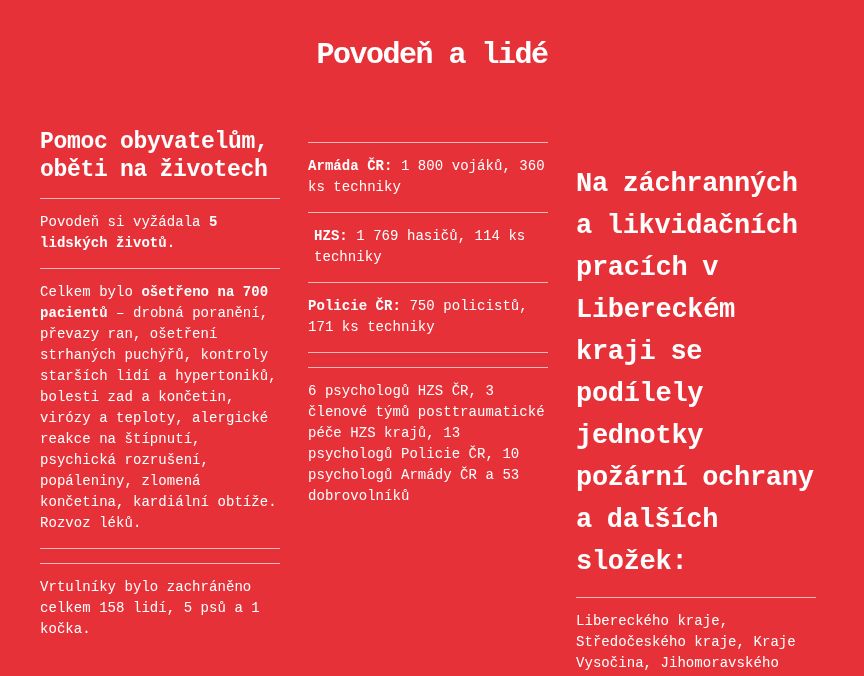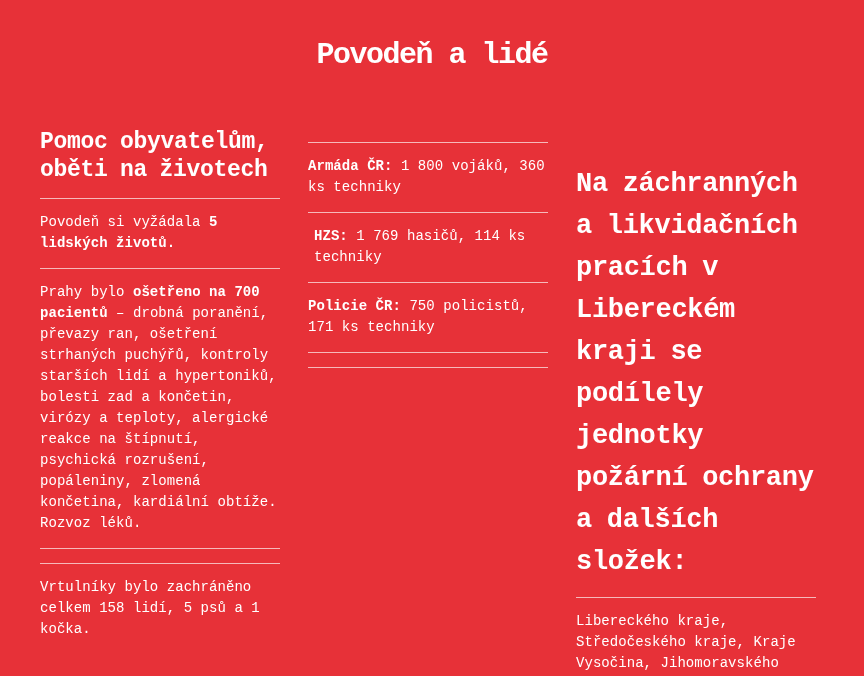--- a/index.html
+++ b/index.html
@@ -101,35 +101,36 @@
     <h1 class="poster-title" style="font-size: 30px;">Povodeň a lidé</h1>
   </div>
 
   <div class="columns">
 
     <div class="column">
       <h2 class="col-heading">Pomoc obyvatelům, oběti na životech</h2>
       <hr class="rule" style="border-top-color: rgb(246, 185, 187);">
       <p class="block"><span>Povodeň si vyžádala </span><b>5 lidských životů.</b></p>
       <hr class="rule" style="border-top-color: rgb(246, 185, 187);">
-      <p class="block"><span>Prahy bylo </span><b>ošetřeno na 700 pacientů</b><span> – drobná poranění, převazy ran, ošetření strhaných puchýřů, kontroly starších lidí a hypertoniků, bolesti zad a končetin, virózy a teploty, alergické reakce na štípnutí, psychická rozrušení, popáleniny, zlomená končetina, kardiální obtíže. Rozvoz léků.</span></p>
+      <p class="block"><span>Celkem bylo </span><b>ošetřeno na 700 pacientů</b><span> – drobná poranění, převazy ran, ošetření strhaných puchýřů, kontroly starších lidí a hypertoniků, bolesti zad a končetin, virózy a teploty, alergické reakce na štípnutí, psychická rozrušení, popáleniny, zlomená končetina, kardiální obtíže. Rozvoz léků.</span></p>
       <hr class="rule" style="border-top-color: rgb(246, 185, 187);">
       <hr class="rule" style="border-top-color: rgb(246, 185, 187);">
       <p class="block"><span>Vrtulníky bylo zachráněno celkem 158 lidí, 5 psů a 1 kočka.</span></p>
     </div>
 
     <div class="column">
       <hr class="rule" style="border-top-color: rgb(246, 185, 187);">
       <p class="block"><b>Armáda ČR:</b><span> 1 800 vojáků, 360 ks techniky</span></p>
       <hr class="rule" style="border-top-color: rgb(246, 185, 187);">
       <p class="block indent"><b>HZS:</b><span> 1 769 hasičů, 114 ks techniky</span></p>
       <hr class="rule" style="border-top-color: rgb(246, 185, 187);">
       <p class="block"><b>Policie ČR:</b><span> 750 policistů, 171 ks techniky</span></p>
       <hr class="rule" style="border-top-color: rgb(246, 185, 187);">
       <hr class="rule" style="border-top-color: rgb(246, 185, 187);">
+      <p class="block"><span>6 psychologů HZS ČR, 3 členové týmů posttraumatické péče HZS krajů, 13 psychologů Policie ČR, 10 psychologů Armády ČR a 53 dobrovolníků</span></p>
     </div>
 
     <div class="column wide-heading">
       <h2 class="col-heading">Na záchranných a likvidačních pracích v Libereckém kraji se podílely jednotky požární ochrany a dalších složek:</h2>
       <hr class="rule" style="border-top-color: rgb(246, 185, 187);">
       <p class="block"><span>Libereckého kraje, Středočeského kraje, Kraje Vysočina, Jihomoravského kraje, Karlovarského kraje, Plzeňského kraje, Hl. města Prahy, ZÚ Hlučín, Královéhradeckého kraje, Správy železniční a dopravní cesty, Armády ČR, Celní správy ČR, Policie ČR, Městské a obecní policie, Povodí Labe a Ohře, energetické pohotovostní služby, plynárenské služby a Horské služby ČR.</span></p>
     </div>
 
   </div>
 </div>

